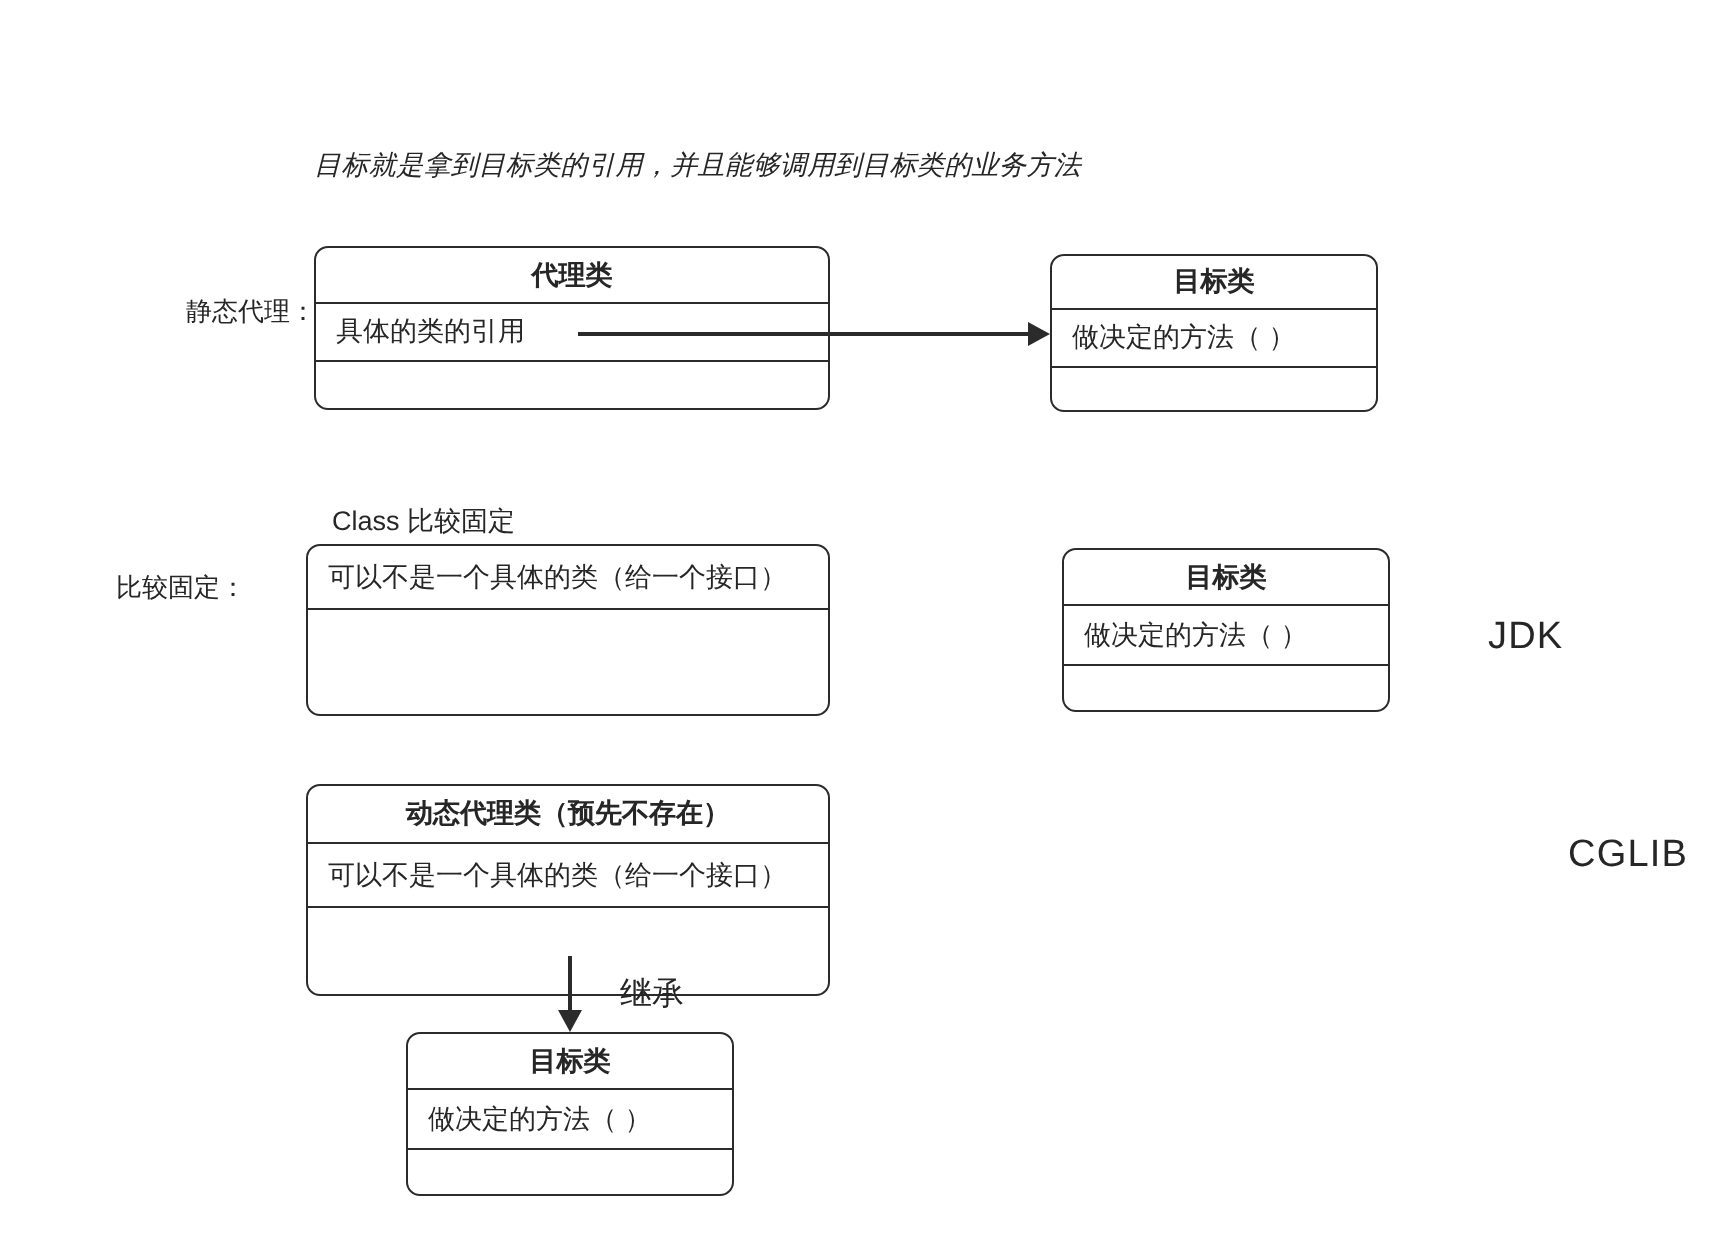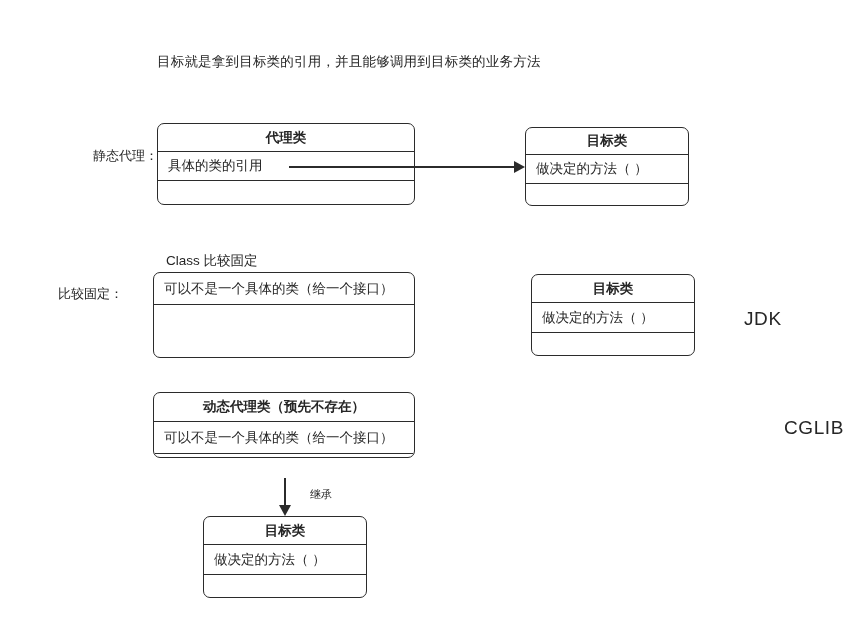--- a/index.html
+++ b/index.html
@@ -39,21 +39,21 @@
     font-size: 13px;
   }
   .note-text {
     font-size: 13.5px;
   }
   .tech-label {
     font-size: 19px;
     letter-spacing: 0.6px;
   }
   .edge-label {
-    font-size: 11px;
+    font-size: 16px;
   }
 
   
   .uml-box {
     position: absolute;
     box-sizing: border-box;
     border: 1.6px solid #2b2b2b;
     border-radius: 7px;
     background: #ffffff;
     overflow: hidden;
@@ -101,21 +101,21 @@
     border-top: 11px solid #2b2b2b;
     border-left: 6px solid transparent;
     border-right: 6px solid transparent;
   }
 </style>
 </head>
 <body>
 
 <div id="canvas">
 
-  <div class="txt title-note" style="left:157px; top:54px;">目标就是拿到目标类的引用，并且能够调用到目标类的业务方法</div>
+  <div class="txt title-note" style="left:157px; top:75px;font-style:italic;">目标就是拿到目标类的引用，并且能够调用到目标类的业务方法</div>
 
   <div class="txt side-label" style="left:62px; top:148px;margin-left:31px;">静态代理：</div>
 
   <div class="uml-box" style="left:157px; top:123px; width:258px; height:82px;">
     <div class="uml-row header" style="height:28px;text-align:right;">代理类</div>
     <div class="uml-row member" style="height:29px;">具体的类的引用</div>
     <div class="uml-row member empty" style="height:22px;"></div>
   </div>
 
   <div class="conn conn-h" style="left:289px; top:166px; width:228px;"></div>
@@ -137,21 +137,21 @@
   </div>
 
   <div class="uml-box" style="left:531px; top:274px; width:164px; height:82px;">
     <div class="uml-row header" style="height:28px;">目标类</div>
     <div class="uml-row member" style="height:30px;">做决定的方法（ ）</div>
     <div class="uml-row member empty" style="height:22px;"></div>
   </div>
 
   <div class="txt tech-label" style="left:744px; top:308px;">JDK</div>
 
-  <div class="uml-box" style="left:153px; top:392px; width:262px; height:66px;text-align:center;">
+  <div class="uml-box" style="left:153px; top:392px; width:262px; height:106px;text-align:center;">
     <div class="uml-row header" style="height:29px;">动态代理类（预先不存在）</div>
     <div class="uml-row member" style="height:32px;">可以不是一个具体的类（给一个接口）</div>
     <div class="uml-row member empty" style="height:23px;"></div>
   </div>
 
   <div class="txt tech-label" style="left:784px; top:417px;">CGLIB</div>
 
   <div class="conn conn-v" style="left:284px; top:478px; height:30px;"></div>
   <div class="arrow-down" style="left:279px; top:505px;"></div>
 

